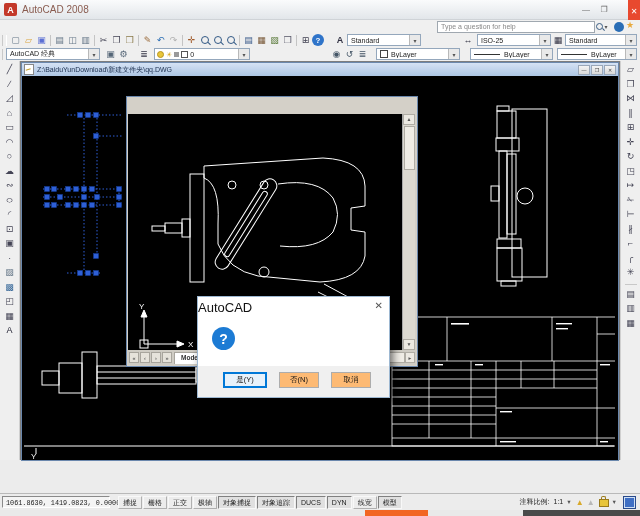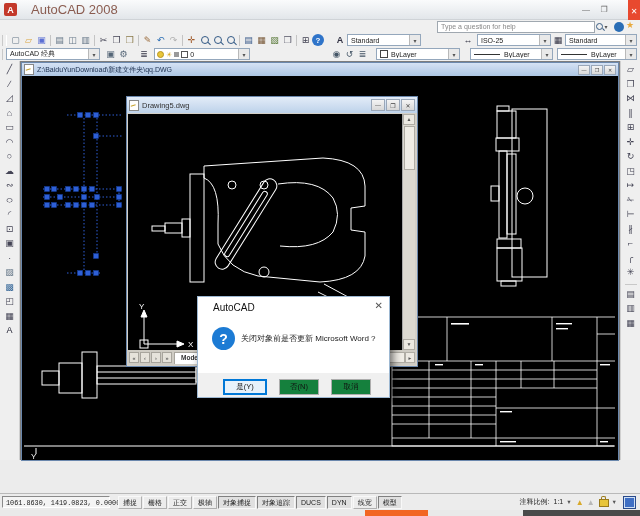--- a/index.html
+++ b/index.html
@@ -5,21 +5,21 @@
   html,body{margin:0;padding:0;background:#888;}
   #app{position:relative;width:640px;height:516px;overflow:hidden;background:#ececec;
        font-family:"Liberation Sans","DejaVu Sans",sans-serif;-webkit-font-smoothing:antialiased;}
   .abs{position:absolute;}
   
   .titlebar{position:absolute;left:0;top:0;width:640px;height:20px;
     background:linear-gradient(#fafbfc,#e2e6ea);border-bottom:1px solid #cfd3d7;
     display:flex;align-items:center;padding-left:4px;box-sizing:border-box;}
   .appicon{width:13px;height:13px;background:#c3392b;border-radius:2px;color:#fff;
     font-size:9px;font-weight:bold;display:flex;align-items:center;justify-content:center;}
-  .apptitle{font-size:13px;color:#8a5c50;margin-left:14px;}
+  .apptitle{font-size:10px;color:#8a5c50;margin-left:5px;}
   .winbtn{position:absolute;top:3px;width:16px;height:13px;display:flex;align-items:center;
     justify-content:center;font-size:8px;color:#666;}
   .winbtn.min{right:46px;} .winbtn.max{right:28px;}
   .winbtn.close{right:0;top:0;width:12px;height:22px;background:#e8492f;color:#fff;}
   
   .menubar{position:absolute;left:0;top:20px;width:640px;height:13px;background:#f0f0f0;
     display:flex;align-items:center;border-bottom:1px solid #dcdcdc;}
   .mitem{font-size:7.5px;color:#222;padding:0 4px;white-space:nowrap;}
   .helpbox{position:absolute;left:437px;top:1px;width:150px;height:10px;border:1px solid #a0a8b0;
     background:#fff;font-size:7px;color:#888;padding:0 3px;line-height:10px;}
@@ -90,27 +90,27 @@
     display:flex;align-items:center;justify-content:center;font-size:5.5px;color:#444;box-sizing:border-box;}
   .tab{padding:1px 6px;border:1px solid #a8a59d;border-bottom:none;background:#bdbab2;margin-left:2px;white-space:nowrap;}
   .tab.on{background:#fff;font-weight:bold;}
   .hscroll{position:absolute;right:1px;top:2px;width:42px;height:11px;background:#dcd9d1;display:flex;}
   .hscroll .harr{width:10px;height:11px;background:#ece9e2;border:1px solid #b0ada5;box-sizing:border-box;
     font-size:5.5px;color:#555;display:flex;align-items:center;justify-content:center;}
   .hscroll .hthumb{flex:1;background:#f0ede6;border:1px solid #b0ada5;box-sizing:border-box;}
   
   .dialog{position:absolute;left:197px;top:296px;width:191px;height:100px;background:#fff;
     border:1px solid #9db8d2;box-shadow:3px 3px 8px rgba(0,0,0,.55);z-index:50;}
-  .dtitle{height:20px;display:flex;align-items:center;padding-left:15px;font-size:10px;color:#111;}
+  .dtitle{height:20px;display:flex;align-items:center;padding-left:0;font-size:13px;color:#111;}
   .dclose{position:absolute;right:6px;top:3px;font-size:10px;color:#555;}
   .dicon{position:absolute;left:14px;top:30px;width:23px;height:23px;border-radius:50%;background:#1c7bd4;
     color:#fff;font-size:14px;font-weight:bold;display:flex;align-items:center;justify-content:center;}
   .dmsg{position:absolute;left:43px;top:36px;font-size:8px;color:#222;white-space:nowrap;}
-  .dbtnrow{position:absolute;left:0;bottom:0;width:100%;height:24px;background:#f0f0f0;}
-  .dbtn{position:absolute;top:6px;height:16px;background:#15803d;border:1px solid #adadad;
+  .dbtnrow{position:absolute;left:0;bottom:0;width:100%;height:31px;background:#f0f0f0;}
+  .dbtn{position:absolute;top:6px;height:16px;background:#fdba74;border:1px solid #adadad;
     font-size:7.5px;color:#111;font-family:inherit;padding:0;}
   .dbtn:nth-child(1){left:25px;width:44px;}
   .dbtn:nth-child(2){left:81px;width:40px;}
   .dbtn:nth-child(3){left:133px;width:40px;}
   .dbtn.on{background:#e7f2fb;border-color:#0078d7;box-shadow:inset 0 0 0 1px #0078d7;}
   
   .cmdwin{position:absolute;left:20px;top:460px;width:612px;height:32px;background:#fff;
     border:1px solid #828282;box-sizing:border-box;}
   .cmdgrip{position:absolute;left:1px;top:1px;width:3px;height:28px;background:#d4d4d4;}
   .cmdtext{position:absolute;left:8px;top:2px;font-size:8px;color:#000;font-family:"Liberation Mono","DejaVu Sans Mono",monospace;}
@@ -549,29 +549,20 @@
         </g>
 
         <g data-name="sheet-border-and-ucs" stroke="#fff" stroke-width="1" fill="#fff">
           <line x1="1" y1="369" x2="591" y2="369"></line>
           <line x1="13" y1="371" x2="13" y2="377"></line>
           <text x="8" y="382" font-size="8" stroke="none" style="font-family:inherit">Y</text>
         </g>
       </svg>
 
       <div class="dwgwin innerwin" data-name="drawing-window-drawing5">
-        <div class="wtitle" data-name="inner-window-titlebar">
-          <span class="dwgicon" data-name="dwg-file-icon"></span>
-          <span data-name="inner-window-title">Drawing5.dwg</span>
-          <span class="wbtns">
-            <span class="wbtn" data-name="minimize-button">—</span>
-            <span class="wbtn" data-name="restore-button">❐</span>
-            <span class="wbtn" data-name="close-button">✕</span>
-          </span>
-        </div>
         <div class="icanvas" data-name="inner-drawing-canvas">
           <svg width="274" height="236" viewBox="0 0 274 236" data-name="gripper-drawing">
             <g stroke="#fff" stroke-width="1" fill="none">
 
               <rect x="62" y="60" width="14" height="108"></rect>
               <rect x="54" y="105" width="8" height="18"></rect>
               <rect x="37" y="109" width="17" height="10"></rect>
               <rect x="24" y="112" width="13" height="5"></rect>
               <path d="M76,52 L195,44 Q236,46 237,72 L237,92 L223,94 L223,116 L237,118 L237,142 Q233,166 192,168 L130,162 Q100,156 90,130 L90,110 Q92,70 76,64 Z"></path>
               <path d="M150,70 Q190,64 205,84 Q214,100 205,118 Q190,136 152,132"></path>
@@ -621,21 +612,20 @@
           </span>
         </div>
       </div>
     </div>
   </div>
 
   <div class="dialog" data-name="autocad-message-dialog">
     <div class="dtitle" data-name="dialog-title">AutoCAD</div>
     <div class="dclose" data-name="dialog-close-icon">✕</div>
     <div class="dicon" data-name="question-icon">?</div>
-    <div class="dmsg" data-name="dialog-message">关闭对象前是否更新 Microsoft Word ?</div>
     <div class="dbtnrow">
         <button class="dbtn on" data-name="yes-button">是(Y)</button>
         <button class="dbtn" data-name="no-button">否(N)</button>
         <button class="dbtn" data-name="cancel-button">取消</button>
       </div>
   </div>
 
 
   <div class="statusbar" data-name="status-bar">
     <div class="coords" data-name="coordinate-readout">1061.8630, 1419.0823, 0.0000</div>

